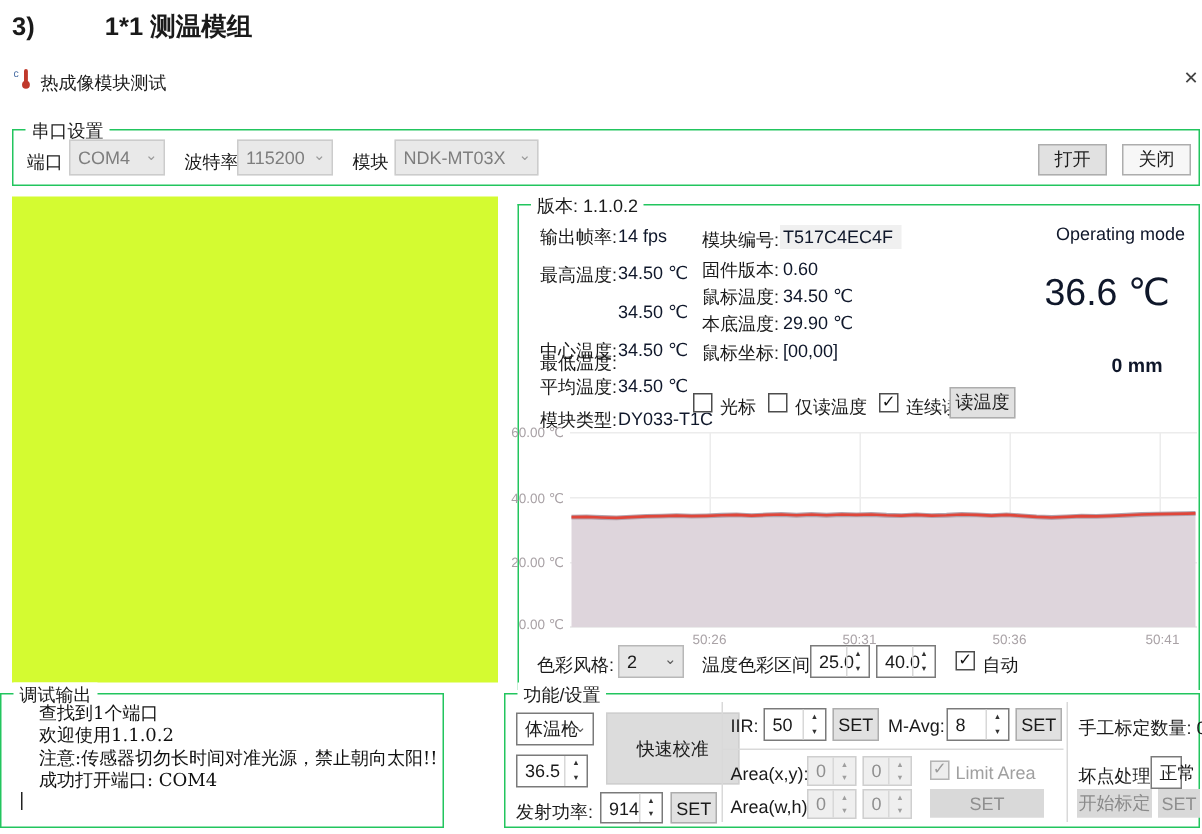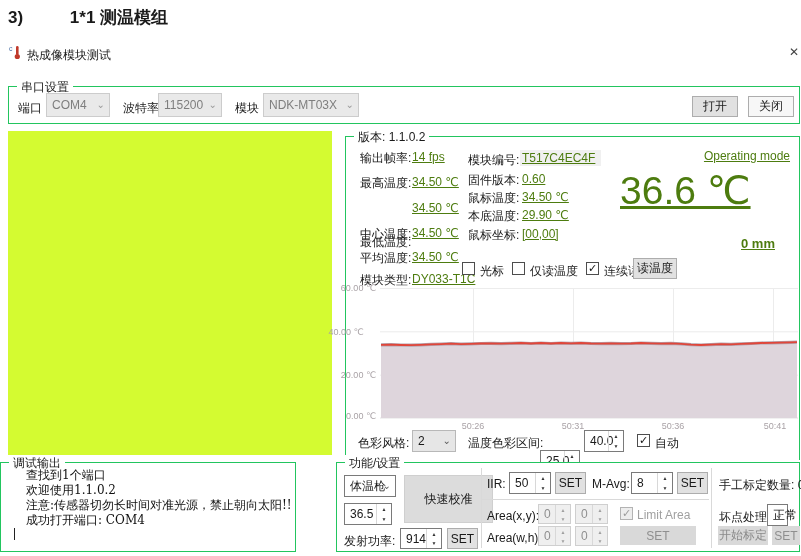--- a/index.html
+++ b/index.html
@@ -1,20 +1,20 @@
 <!DOCTYPE html>
 <html><head>
 <meta charset="utf-8">
 <style>
   * { margin:0; padding:0; box-sizing:border-box; }
   html,body { width:801px; height:556px; background:#fff; overflow:hidden;
     font-family:"Liberation Sans","DejaVu Sans",sans-serif; font-size:12px; color:#1a1a1a; }
   .abs { position:absolute; }
   .lbl { position:absolute; white-space:nowrap; color:#1a1a1a; }
-  .val { position:absolute; white-space:nowrap; color:#4d7c0f;text-decoration:underline; }
+  .val { position:absolute; white-space:nowrap; color:#0f172a; }
   .muted { color:#a0a0a0; }
 
   .group { position:absolute; border:1px solid #22c55e; background:#fff; }
   .legend { position:absolute; top:-8px; left:8px; background:#fff; padding:0 4px;
     font-size:12px; color:#1a1a1a; white-space:nowrap; }
 
   .combo { position:absolute; border:1px solid #7a7a7a; background:#fff;
     display:flex; align-items:center; padding:0 18px 0 5px; font-size:12px; white-space:nowrap; }
   .combo .arrow { position:absolute; right:4px; top:50%; transform:translateY(-55%);
     font-size:10px; color:#5a5a5a; }
@@ -116,35 +116,35 @@
 <div class="lbl" style="left:468px; top:172px;">固件版本:</div>
 <div class="val" style="left:522px; top:172px;">0.60</div>
 <div class="lbl" style="left:468px; top:190px;">鼠标温度:</div>
 <div class="val" style="left:522px; top:190px;">34.50 ℃</div>
 <div class="lbl" style="left:468px; top:208px;">本底温度:</div>
 <div class="val" style="left:522px; top:208px;">29.90 ℃</div>
 <div class="lbl" style="left:468px; top:227px;">鼠标坐标:</div>
 <div class="val" style="left:522px; top:227px;">[00,00]</div>
 
 <div class="val" style="left:630px; top:149px; width:160px; text-align:right;">Operating mode</div>
-<div class="val" style="left:620px; top:168px; width:160px; text-align:left; font-size:39px;">36.6 ℃</div>
+<div class="val" style="left:620px; top:180px; width:160px; text-align:right; font-size:25px;">36.6 ℃</div>
 <div class="val" style="left:660px; top:236px; width:115px; text-align:right; font-weight:bold; font-size:13px;">0 mm</div>
 
 <div class="cb" style="left:462px; top:262px;"></div>
 <div class="lbl" style="left:480px; top:263px;">光标</div>
 <div class="cb" style="left:512px; top:262px;"></div>
 <div class="lbl" style="left:530px; top:263px;">仅读温度</div>
 <div class="cb checked" style="left:586px; top:262px;">
     <span class="mark">✓</span>
   </div>
 <div class="lbl" style="left:604px; top:263px;">连续读</div>
 <div class="btn" style="left:633px; top:258px; width:44px; height:21px;">读温度</div>
 
 <div class="tick" style="left:316px; top:283px; width:60px; text-align:right;">60.00 ℃</div>
-<div class="tick" style="left:316px; top:327px; width:60px; text-align:center;">40.00 ℃</div>
+<div class="tick" style="left:316px; top:327px; width:60px; text-align:right;">40.00 ℃</div>
 <div class="tick" style="left:316px; top:370px; width:60px; text-align:right;">20.00 ℃</div>
 <div class="tick" style="left:316px; top:411px; width:60px; text-align:right;">0.00 ℃</div>
 
 <svg class="abs" style="left:380px; top:288px;" width="418" height="131" viewBox="0 0 418 131">
   <line x1="0" y1="0.5" x2="418" y2="0.5" stroke="#ececec"></line>
   <line x1="0" y1="43.8" x2="418" y2="43.8" stroke="#ececec"></line>
   <line x1="0" y1="87.2" x2="418" y2="87.2" stroke="#ececec"></line>
   <line x1="0" y1="130" x2="418" y2="130" stroke="#e4e4e4"></line>
   <line x1="93.5" y1="0" x2="93.5" y2="130" stroke="#ececec"></line>
   <line x1="193.5" y1="0" x2="193.5" y2="130" stroke="#ececec"></line>
@@ -159,21 +159,21 @@
 <div class="tick" style="left:553px; top:421px; width:40px; text-align:center;">50:31</div>
 <div class="tick" style="left:653px; top:421px; width:40px; text-align:center;">50:36</div>
 <div class="tick" style="left:755px; top:421px; width:40px; text-align:center;">50:41</div>
 
 <div class="lbl" style="left:358px; top:435px;">色彩风格:</div>
 <div class="combo soft" style="left:412px; top:430px; width:44px; height:22px;">
   <span>2</span>
   <span class="arrow">⌄</span>
 </div>
 <div class="lbl" style="left:468px; top:435px;">温度色彩区间:</div>
-<div class="spin" style="left:540px; top:450px; width:40px; height:22px;">
+<div class="spin" style="left:540px; top:430px; width:40px; height:22px;">
   <span class="num">25.0</span>
   <span class="arrows">
       <div>▲</div>
       <div>▼</div>
     </span>
 </div>
 <div class="spin" style="left:584px; top:430px; width:40px; height:22px;">
   <span class="num">40.0</span>
   <span class="arrows">
       <div>▲</div>

